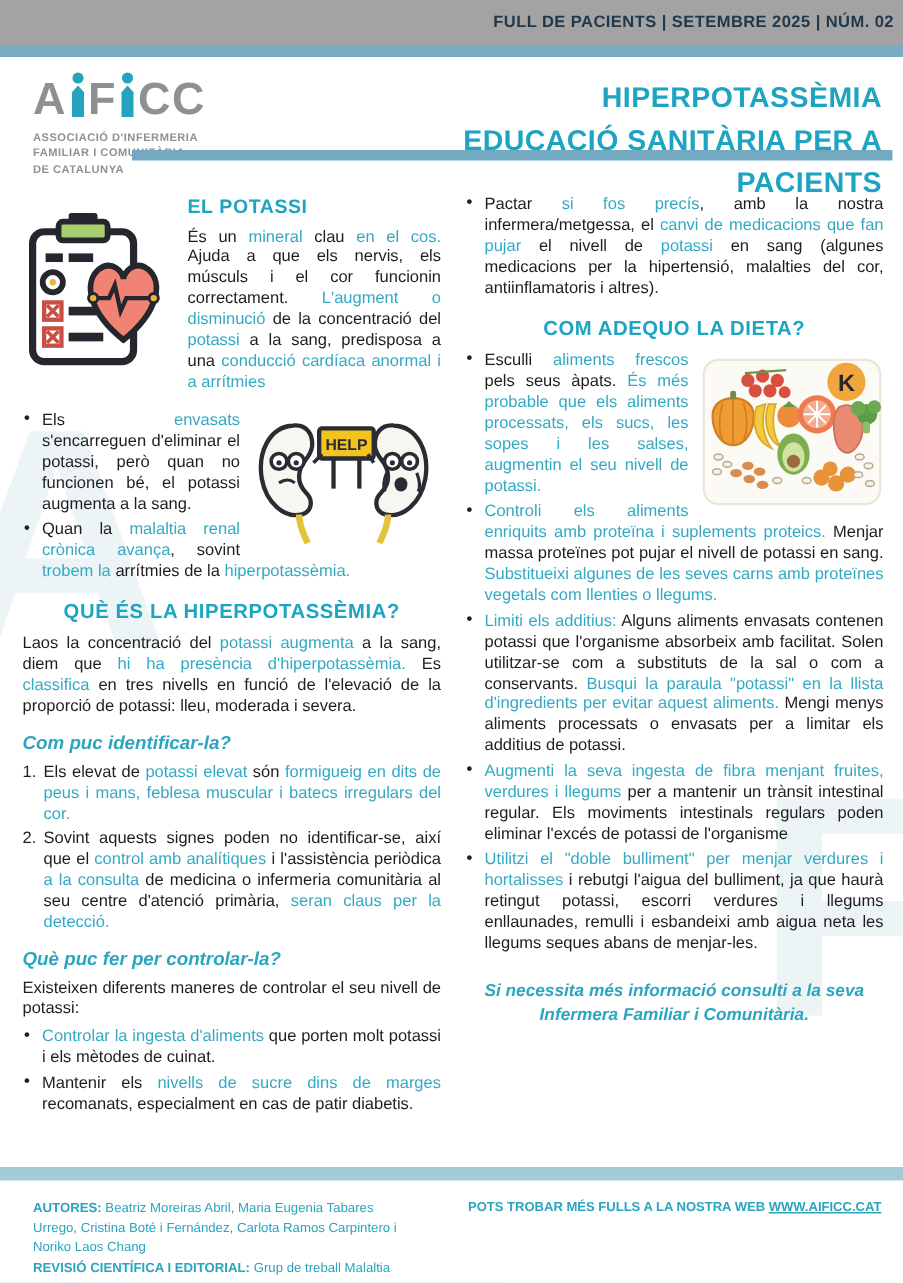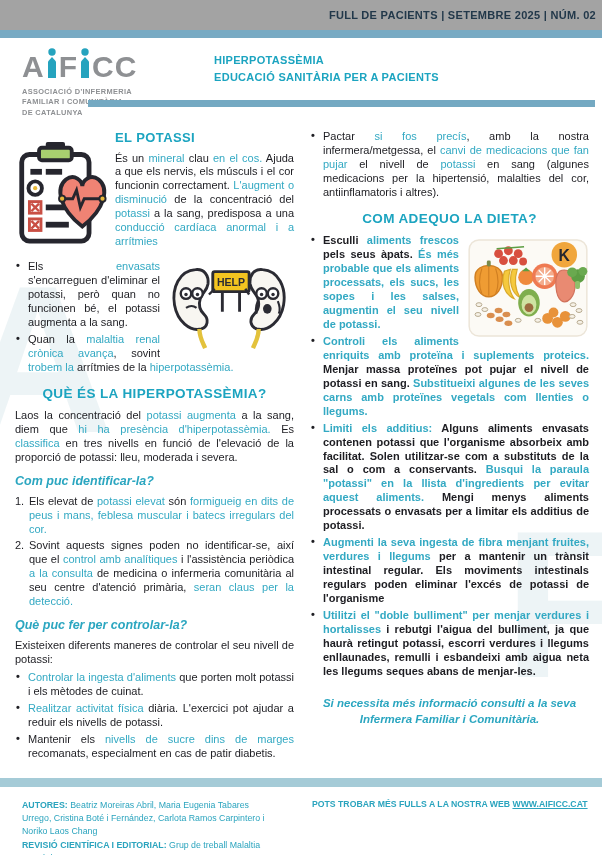--- a/index.html
+++ b/index.html
@@ -14,39 +14,39 @@
   .topbar { height:30px; background:#a3a3a3; display:flex; align-items:center; justify-content:flex-end; padding-right:6px; }
   .topbar-text { font-size:11px; font-weight:bold; color:#22384a; letter-spacing:.3px; }
   .topstripe { height:8px; background:#78aac3; }
 
   
   header { position:relative; height:86px; padding:10px 14px 0 22px; display:flex; }
   .logo-block { width:192px; }
   .logo-word { display:flex; align-items:flex-end; gap:2px; color:#8e9093; font-weight:bold; font-size:30px; line-height:.9; letter-spacing:1px; }
   .logo-word .person { display:block; margin-bottom:1px; }
   .logo-sub { margin-top:7px; font-size:7.4px; color:#8e9093; line-height:1.4; letter-spacing:.35px; font-weight:bold; }
-  .title-block { flex:1; text-align:left; padding-top:4px; color:#1ca4c0; font-weight:bold; font-size:11px; line-height:1.5; letter-spacing:.3px; }
+  .title-block { flex:1; text-align:right; padding-top:4px; color:#1ca4c0; font-weight:bold; font-size:19px; line-height:1.5; letter-spacing:.3px; }
   .title-rule { position:absolute; left:88px; right:7px; top:100px; height:7px; background:#74a9c2; }
 
   
   .wm { position:absolute; font-size:210px; font-weight:bold; color:rgba(173,204,214,.22); z-index:0; line-height:1; pointer-events:none; }
   .wm-left { left:-38px; top:255px; }
   .wm-right { right:-30px; top:500px; }
 
   
   main { position:relative; z-index:1; display:flex; gap:16px; padding:6px 13px 0 15px; height:648px; overflow:hidden; }
   .col { flex:1; min-width:0; font-size:11px; line-height:1.27; }
   .teal { color:#33a9c3; }
   p.para { text-align:justify; margin-bottom:6px; }
 
   .sec-heading { color:#1ca4c0; font-weight:bold; font-size:13.5px; letter-spacing:.4px; text-align:center; margin:10px 0 7px; }
   .sec-heading.left-align { text-align:left; margin:0 0 5px; font-size:13px; }
   .sub-heading { color:#2ba6c0; font-weight:bold; font-style:italic; font-size:12.5px; margin:9px 0 5px; }
 
-  .potassi-block { display:flex; }
+  .potassi-block { display:flex; gap:10px; }
   .potassi-icon { flex:0 0 100px; padding-top:8px; }
   .potassi-text { flex:1; min-width:0; }
 
   ul.bullets { list-style:none; margin:5px 0 2px; }
   ul.bullets li { position:relative; padding-left:13px; margin-bottom:3px; text-align:justify; }
   ul.bullets li::before { content:"•"; position:absolute; left:1px; top:-1px; font-weight:bold; color:#1d1d22; }
 
   ol.numlist { list-style:none; margin:2px 0; }
   ol.numlist li { position:relative; padding-left:14px; margin-bottom:2px; text-align:justify; }
   ol.numlist .num { position:absolute; left:0; top:0; }
@@ -183,21 +183,20 @@
         <li>
           <span class="num">2.</span>
           <span><span>Sovint aquests signes poden no identificar-se, així que el </span><span class="teal">control amb analítiques </span><span>i l'assistència periòdica </span><span class="teal">a la consulta </span><span>de medicina o infermeria comunitària al seu centre d'atenció primària, </span><span class="teal">seran claus per la detecció.</span></span>
         </li>
       </ol>
 
       <div class="sub-heading">Què puc fer per controlar-la?</div>
       <p class="para" style="margin-bottom:2px;">Existeixen diferents maneres de controlar el seu nivell de potassi:</p>
       <ul class="bullets">
         <li><span class="teal">Controlar la ingesta d'aliments </span><span>que porten molt potassi i els mètodes de cuinat.</span></li>
-        <li><span class="teal">Realitzar activitat física </span><span>diària. L'exercici pot ajudar a reduir els nivells de potassi.</span></li>
         <li><span>Mantenir els </span><span class="teal">nivells de sucre dins de marges </span><span>recomanats, especialment en cas de patir diabetis.</span></li>
       </ul>
     </section>
 
     <section class="col">
 
       <ul class="bullets" style="margin-top:0;">
         <li><span>Pactar </span><span class="teal">si fos precís</span><span>, amb la nostra infermera/metgessa, el </span><span class="teal">canvi de medicacions que fan pujar </span><span>el nivell de </span><span class="teal">potassi </span><span>en sang (algunes medicacions per la hipertensió, malalties del cor, antiinflamatoris i altres).</span></li>
       </ul>
 
@@ -255,21 +254,21 @@
                 <ellipse cx="11" cy="80" rx="3" ry="2"></ellipse>
               <ellipse cx="108" cy="70" rx="3" ry="2"></ellipse>
                 <ellipse cx="114" cy="76" rx="3" ry="2"></ellipse>
                 <ellipse cx="107" cy="82" rx="3" ry="2"></ellipse>
               <ellipse cx="115" cy="88" rx="3" ry="2"></ellipse>
                 <ellipse cx="72" cy="86" rx="3" ry="2"></ellipse>
                 <ellipse cx="52" cy="86" rx="3" ry="2"></ellipse>
             </g>
           </svg>
         </div>
-        <ul class="bullets" style="margin-top:0;font-weight:bold;">
+        <ul class="bullets" style="margin-top:0;">
           <li><span>Esculli </span><span class="teal">aliments frescos </span><span>pels seus àpats. </span><span class="teal">És més probable que els aliments processats, els sucs, les sopes i les salses, augmentin el seu nivell de potassi.</span></li>
           <li><span class="teal">Controli els aliments enriquits amb proteïna i suplements proteics. </span><span>Menjar massa proteïnes pot pujar el nivell de potassi en sang. </span><span class="teal">Substitueixi algunes de les seves carns amb proteïnes vegetals com llenties o llegums.</span></li>
           <li><span class="teal">Limiti els additius: </span><span>Alguns aliments envasats contenen potassi que l'organisme absorbeix amb facilitat. Solen utilitzar-se com a substituts de la sal o com a conservants. </span><span class="teal">Busqui la paraula "potassi" en la llista d'ingredients per evitar aquest aliments. </span><span>Mengi menys aliments processats o envasats per a limitar els additius de potassi.</span></li>
           <li><span class="teal">Augmenti la seva ingesta de fibra menjant fruites, verdures i llegums </span><span>per a mantenir un trànsit intestinal regular. Els moviments intestinals regulars poden eliminar l'excés de potassi de l'organisme</span></li>
           <li><span class="teal">Utilitzi el "doble bulliment" per menjar verdures i hortalisses </span><span>i rebutgi l'aigua del bulliment, ja que haurà retingut potassi, escorri verdures i llegums enllaunades, remulli i esbandeixi amb aigua neta les llegums seques abans de menjar-les.</span></li>
         </ul>
       </div>
 
       <div class="closing-note">Si necessita més informació consulti a la seva Infermera Familiar i Comunitària.</div>
     </section>

